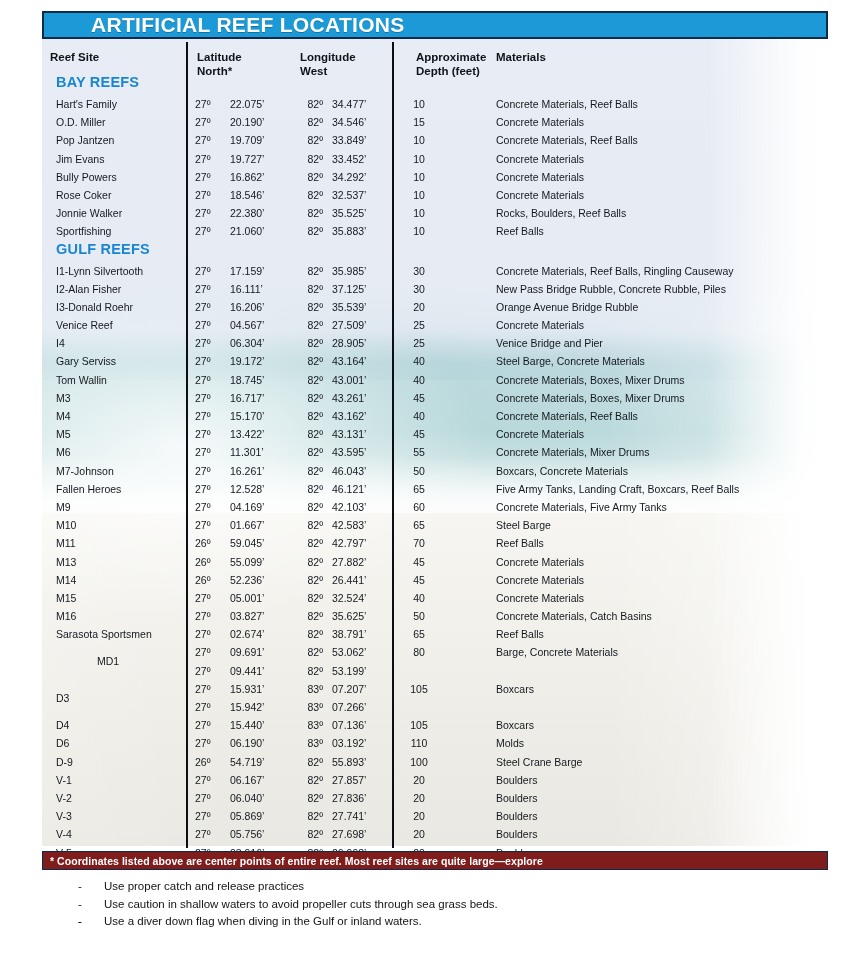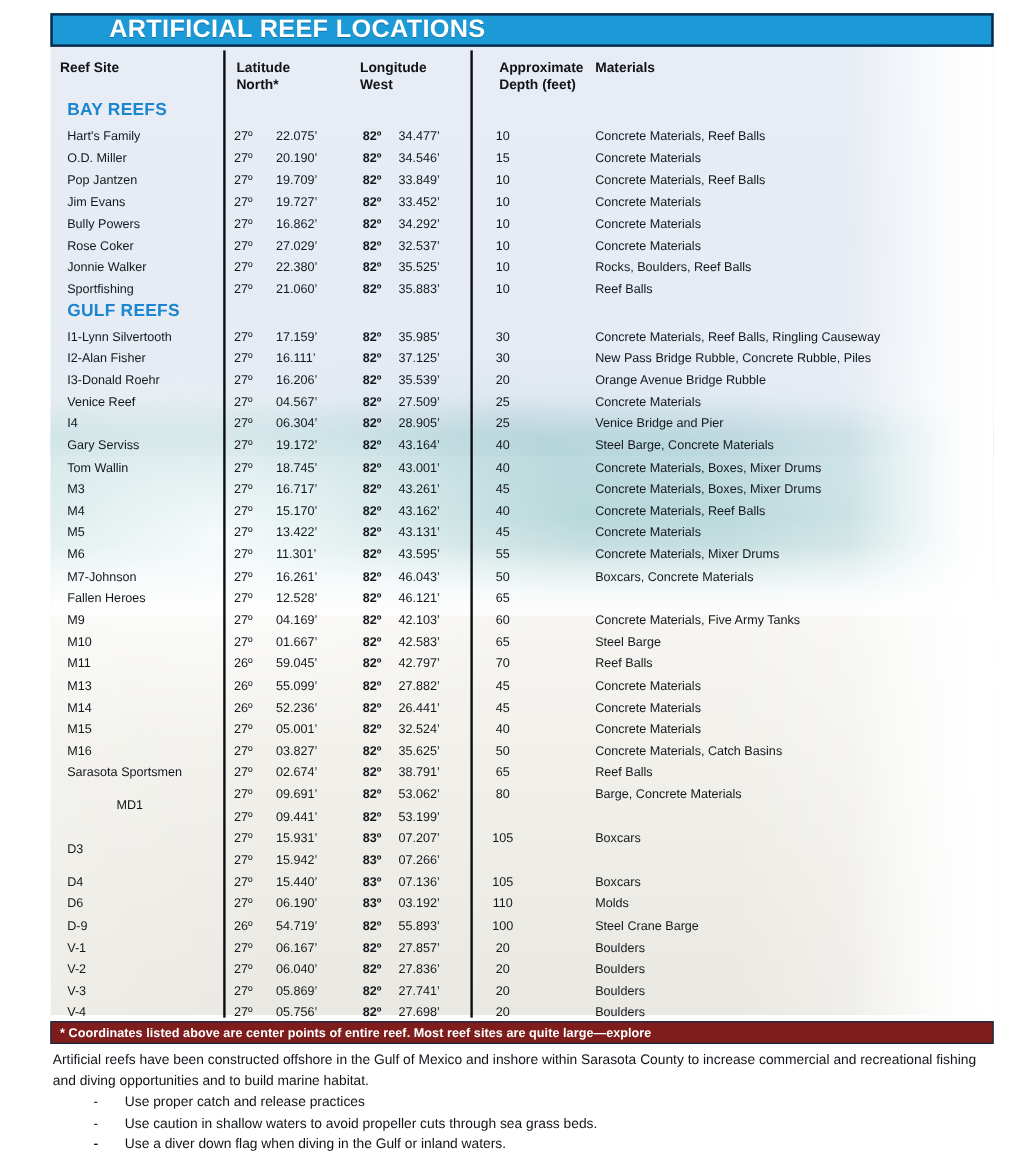--- a/index.html
+++ b/index.html
@@ -182,39 +182,39 @@
     font-size: 14.5px;
     font-weight: bold;
     letter-spacing: 0.2px;
     padding-left: 8px;
   }
 
   
   .rows {
     position: absolute;
     left: 0;
-    top: 42px;
+    top: 32px;
     width: 786px;
   }
   .row {
     position: relative;
     height: 18.2px;
     font-size: 10.5px;
     color: #14181e;
   }
   .row .cell {
     position: absolute;
     top: 2px;
     line-height: 14px;
     white-space: nowrap;
   }
   .c-site   { left: 14px; }
   .c-latd   { left: 153px; width: 26px; text-align: left; }
   .c-latm   { left: 188px; }
-  .c-lond   { left: 255px; width: 26px; text-align: center; font-weight: bold; }
+  .c-lond   { left: 255px; width: 26px; text-align: right; }
   .c-lonm   { left: 290px; }
   .c-depth  { left: 358px; width: 38px; text-align: center; }
   .c-mat    { left: 454px; }
 
   .row.sec {
     height: 21px;
   }
   .row.sec .section-head { position: absolute; top: 0px; left: 6px; }
 
   
@@ -347,21 +347,21 @@
             <div class="cell c-latd">27º</div>
             <div class="cell c-latm">16.862’</div>
             <div class="cell c-lond">82º</div>
             <div class="cell c-lonm">34.292’</div>
             <div class="cell c-depth">10</div>
             <div class="cell c-mat">Concrete Materials</div>
           </div>
           <div class="row">
             <div class="cell c-site">Rose Coker</div>
             <div class="cell c-latd">27º</div>
-            <div class="cell c-latm">27.029’</div>
+            <div class="cell c-latm">18.546’</div>
             <div class="cell c-lond">82º</div>
             <div class="cell c-lonm">32.537’</div>
             <div class="cell c-depth">10</div>
             <div class="cell c-mat">Concrete Materials</div>
           </div>
           <div class="row">
             <div class="cell c-site">Jonnie Walker</div>
             <div class="cell c-latd">27º</div>
             <div class="cell c-latm">22.380’</div>
             <div class="cell c-lond">82º</div>
@@ -489,20 +489,21 @@
             <div class="cell c-depth">50</div>
             <div class="cell c-mat">Boxcars, Concrete Materials</div>
           </div>
           <div class="row">
             <div class="cell c-site">Fallen Heroes</div>
             <div class="cell c-latd">27º</div>
             <div class="cell c-latm">12.528’</div>
             <div class="cell c-lond">82º</div>
             <div class="cell c-lonm">46.121’</div>
             <div class="cell c-depth">65</div>
+            <div class="cell c-mat">Five Army Tanks, Landing Craft, Boxcars, Reef Balls</div>
           </div>
           <div class="row">
             <div class="cell c-site">M9</div>
             <div class="cell c-latd">27º</div>
             <div class="cell c-latm">04.169’</div>
             <div class="cell c-lond">82º</div>
             <div class="cell c-lonm">42.103’</div>
             <div class="cell c-depth">60</div>
             <div class="cell c-mat">Concrete Materials, Five Army Tanks</div>
           </div>
@@ -678,21 +679,20 @@
             <div class="cell c-mat">Boulders</div>
           </div>
         </div>
     </div>
 
     <div class="footnote-bar">
       <span class="fn-text">* Coordinates listed above are center points of entire reef. Most reef sites are quite large—explore</span>
     </div>
 
     <div class="prose">
-      <p>Artificial reefs have been constructed offshore in the Gulf of Mexico and inshore within Sarasota County to increase commercial and recreational fishing and diving opportunities and to build marine habitat.</p>
       <ul class="bullets" id="bullets-list">
           <li><span class="dash">-</span><span>Use proper catch and release practices</span></li>
           <li><span class="dash">-</span><span>Use caution in shallow waters to avoid propeller cuts through sea grass beds.</span></li>
           <li><span class="dash">-</span></li>
           <li><span class="dash">-</span><span>Use a diver down flag when diving in the Gulf or inland waters.</span></li>
         </ul>
     </div>
 
   </div>
 </div>

